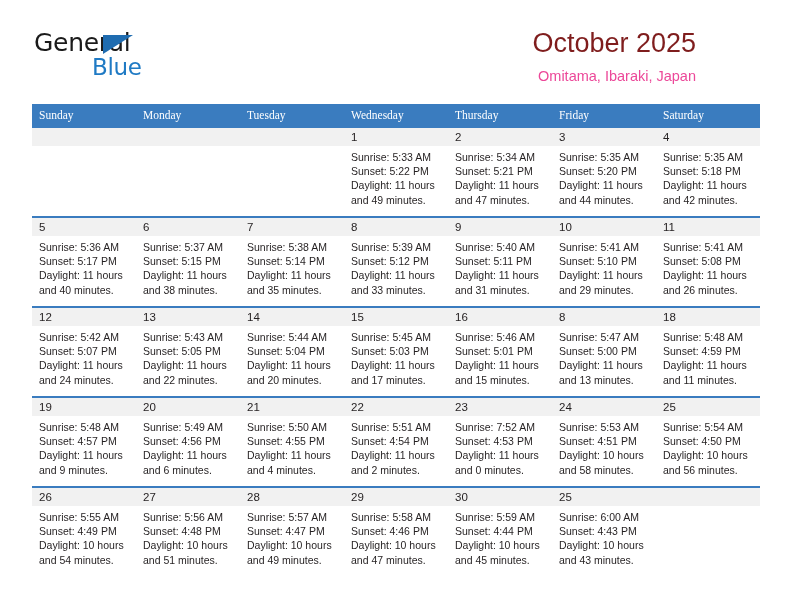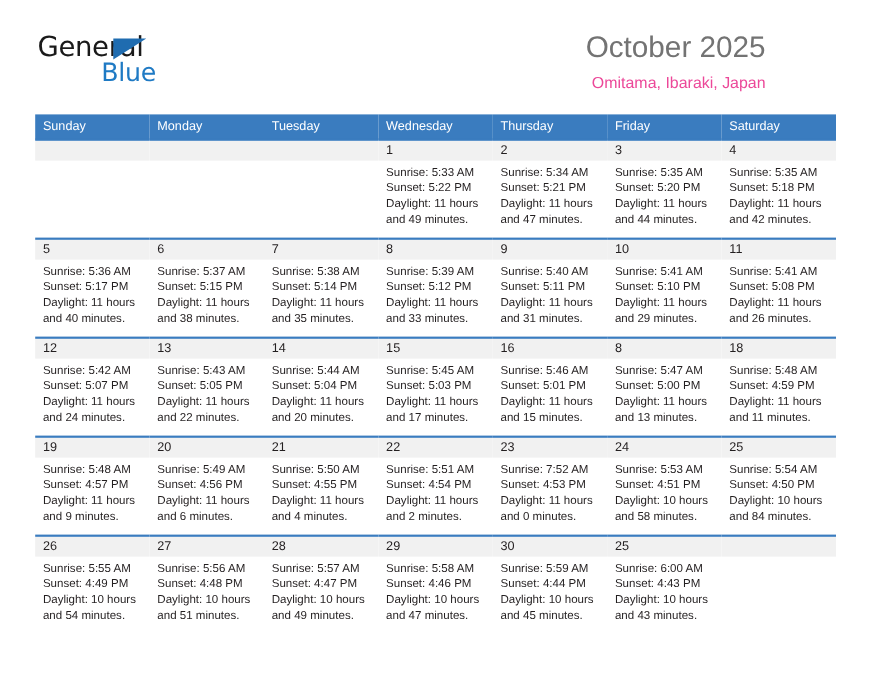--- a/index.html
+++ b/index.html
@@ -67,21 +67,21 @@
   }
 
   .title-block {
     position: absolute;
     right: 0;
     top: 0;
     text-align: right;
   }
   .cal-title {
     font-size: 27px;
-    color: #737373;
+    color: #7f1d1d;
     line-height: 34px;
     white-space: nowrap;
   }
   .cal-subtitle {
     font-size: 14.5px;
     color: #ec4899;
     line-height: 22px;
     margin-top: 5px;
     white-space: nowrap;
   }
@@ -98,20 +98,21 @@
 
   .dow-row th {
     background: #3a7cbf;
     color: #ffffff;
     font-size: 11.5px;
     font-weight: normal;
     text-align: left;
     padding: 5px 0 5px 7px;
     height: 19px;
     box-sizing: border-box;
+    font-family: Liberation Serif, serif;
   }
 
   .week-row td {
     vertical-align: top;
     padding: 0;
     border-top: 2px solid #3a7cbf;
     background: #ffffff;
     height: 90px;
     box-sizing: border-box;
   }
@@ -408,21 +409,21 @@
               <div>Daylight: 10 hours</div>
               <div>and 58 minutes.</div>
             </div>
           </td>
           <td>
             <div class="daynum">25</div>
             <div class="cell-lines">
               <div>Sunrise: 5:54 AM</div>
               <div>Sunset: 4:50 PM</div>
               <div>Daylight: 10 hours</div>
-              <div>and 84 minutes.</div>
+              <div>and 56 minutes.</div>
             </div>
           </td>
         </tr>
         <tr class="week-row">
           <td>
             <div class="daynum">26</div>
             <div class="cell-lines">
               <div>Sunrise: 5:55 AM</div>
               <div>Sunset: 4:49 PM</div>
               <div>Daylight: 10 hours</div>

